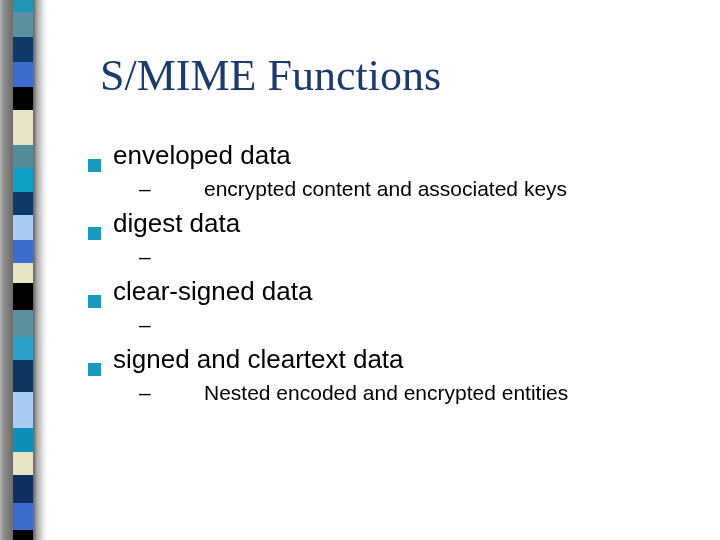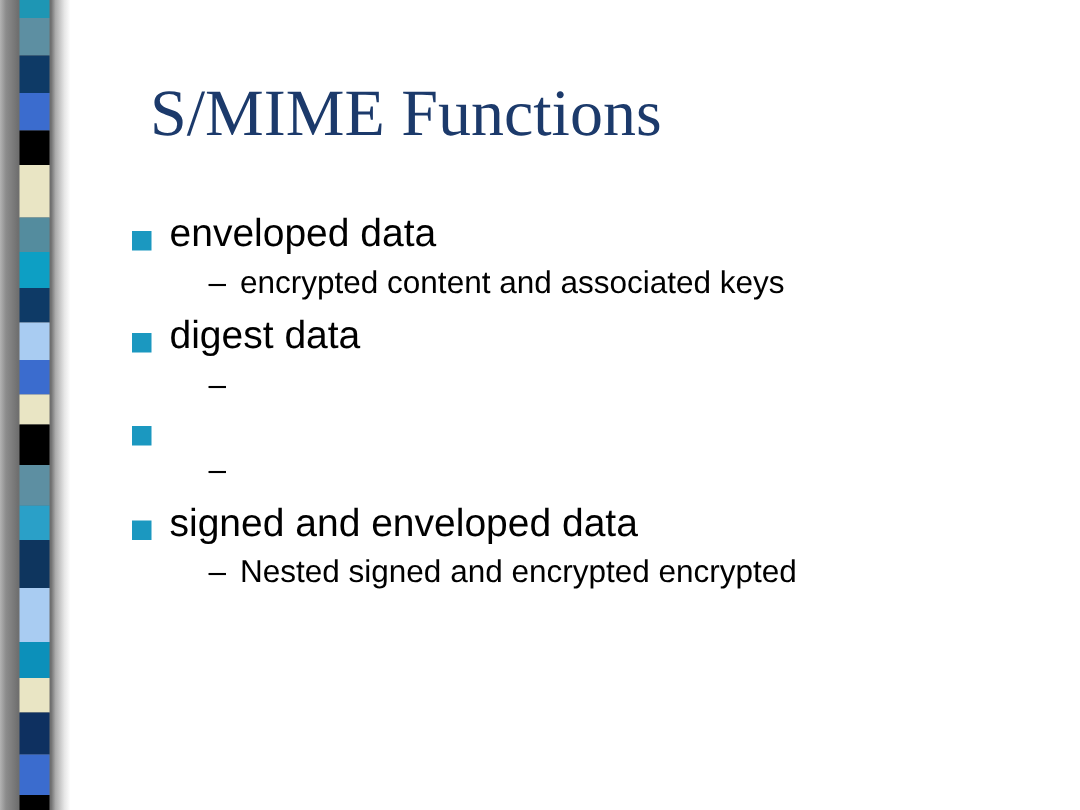--- a/index.html
+++ b/index.html
@@ -27,35 +27,35 @@
   .title {
     position:absolute; left:100px; top:52px; margin:0;
     font-family:"Liberation Serif", serif; font-weight:400;
     font-size:44px; line-height:1.1; color:#1c3a6b;
   }
 
   .content { position:absolute; left:88px; top:138px; width:600px; }
   .group { margin-bottom:3px; }
 
   .l1 {
-    display:flex; align-items:center;
+    display:flex; align-items:flex-end;
     font-size:26px; line-height:34px; color:#000000;
   }
   .sq {
     flex:0 0 13px; width:13px; height:13px;
     background:#1b98c0; margin-top:10px; margin-right:12px;
   }
 
   .l2 {
     display:flex; align-items:flex-start;
     font-size:21px; line-height:28px; color:#000000;
     margin-top:3px; padding-left:51px;
   }
   .dash { flex:0 0 21px; }
-  .l2text { max-width:465px; }
+  .l2text { max-width:465px;margin-left:44px; }
 
   .pagenum {
     position:absolute; top:494px; right:28px;
     font-size:16px; color:#8b5cf6;margin-top:48px;
   }
 </style>
 </head>
 <body>
 
 <div class="slide">
@@ -108,34 +108,35 @@
         <span>digest data</span>
       </div>
       <div class="l2">
         <span class="dash">–</span>
       </div>
     </div>
 
     <div class="group">
       <div class="l1">
         <span class="sq"></span>
+        <span>clear-signed data</span>
       </div>
       <div class="l2">
         <span class="dash">–</span>
       </div>
     </div>
 
     <div class="group">
       <div class="l1">
         <span class="sq"></span>
-        <span>signed and enveloped data</span>
+        <span>signed and cleartext data</span>
       </div>
       <div class="l2">
         <span class="dash">–</span>
-        <span class="l2text">Nested signed and encrypted encrypted</span>
+        <span class="l2text">Nested encoded and encrypted entities</span>
       </div>
     </div>
 
   </div>
 
   <div class="pagenum">17</div>
 
 </div>
 
 </body></html>

